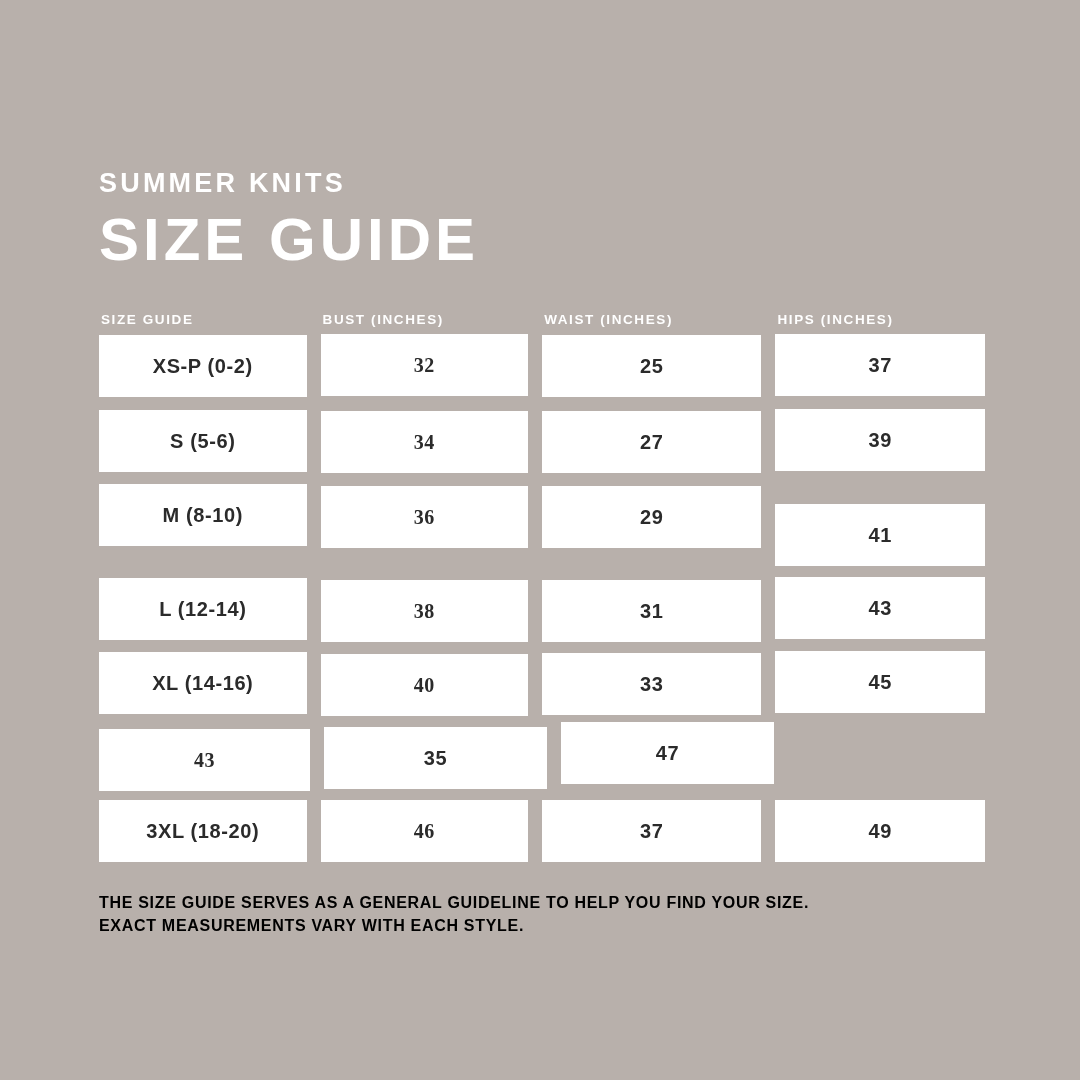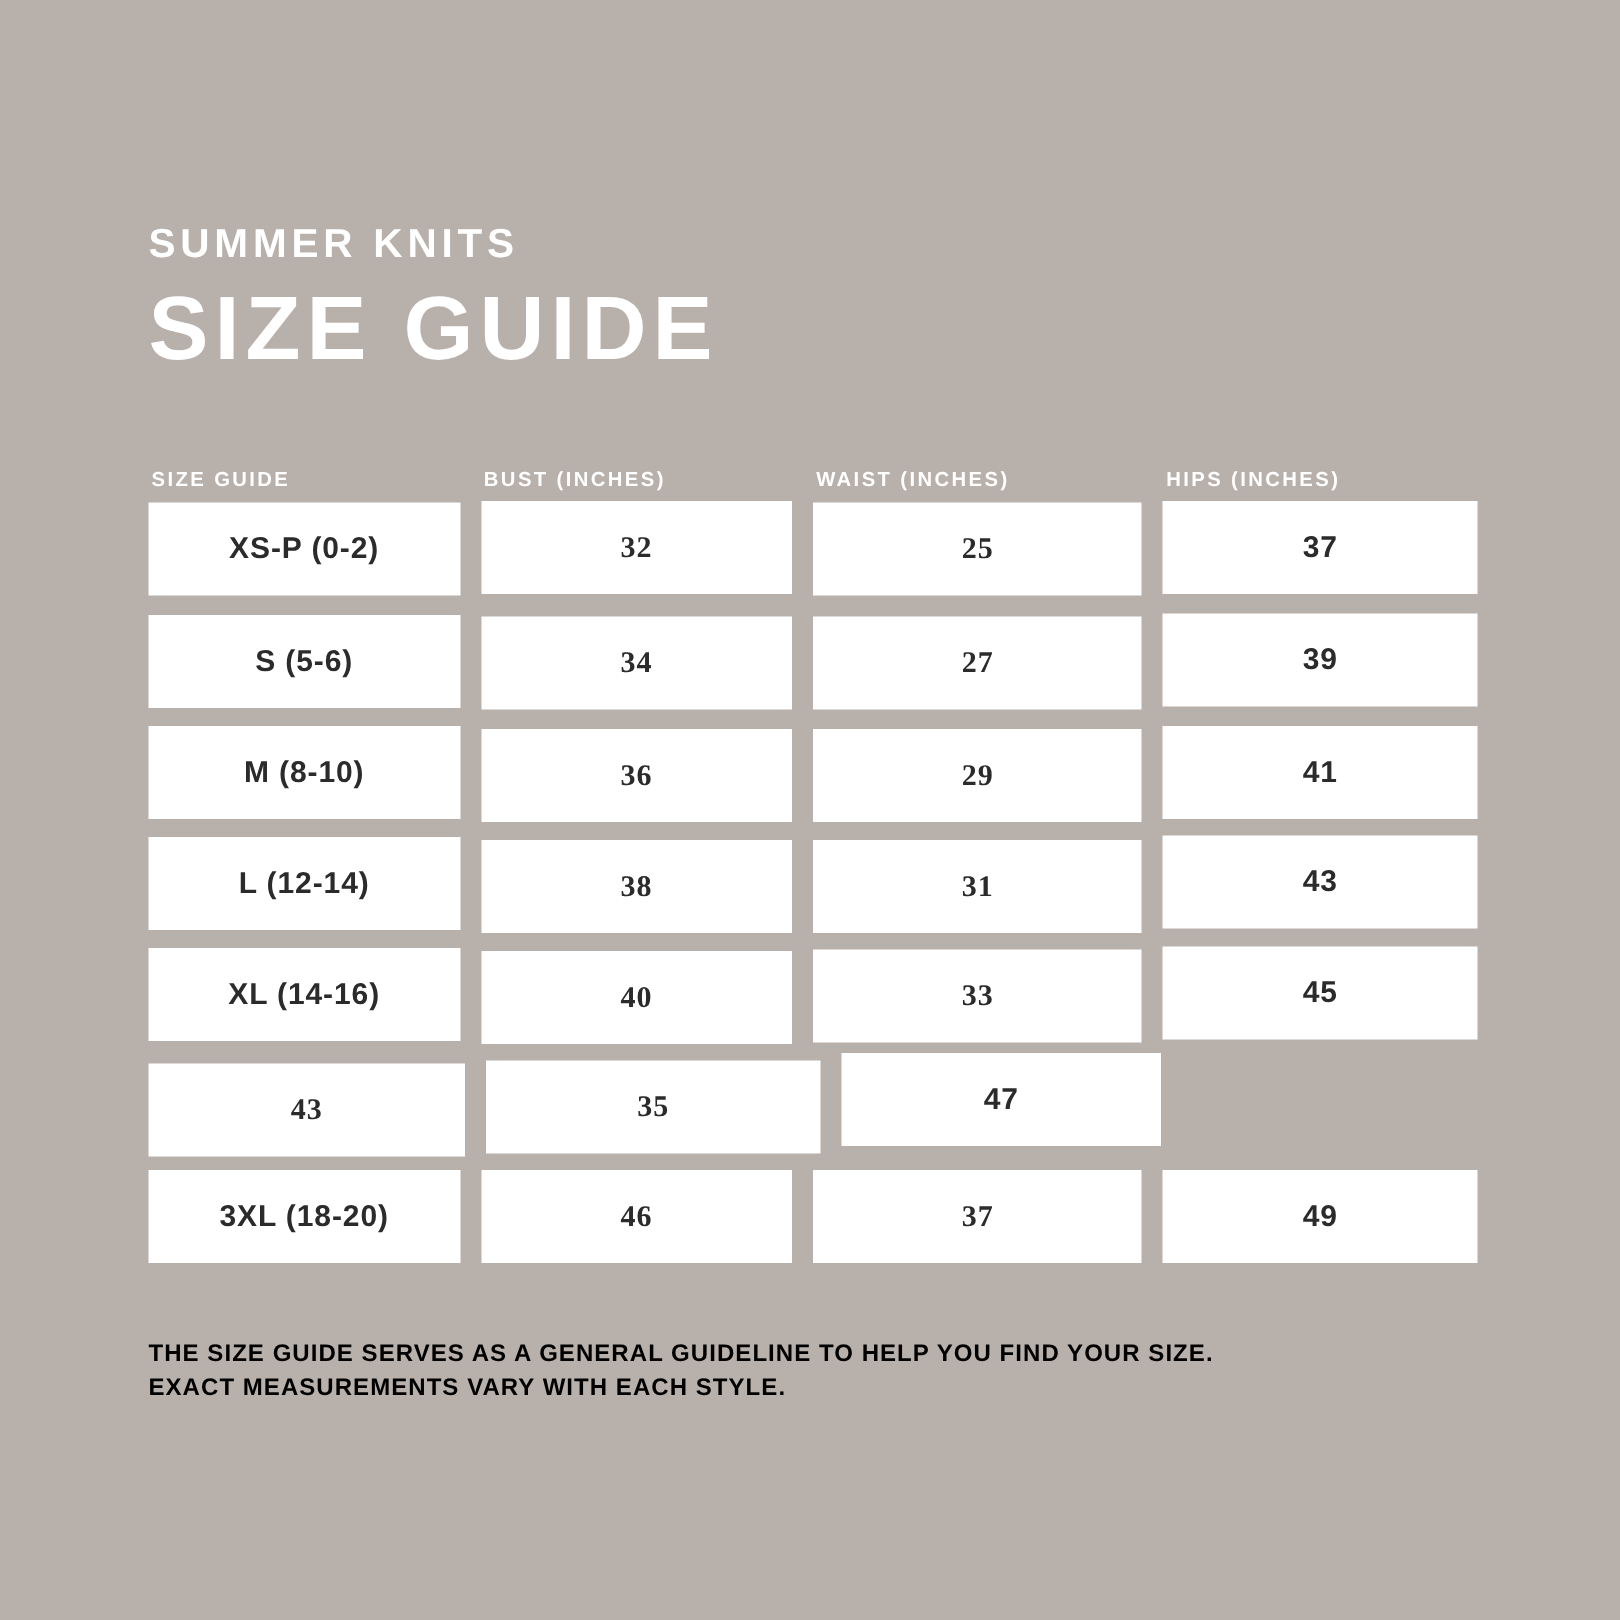--- a/index.html
+++ b/index.html
@@ -17,21 +17,21 @@
     position: relative;
     width: 1080px;
     height: 1080px;
     box-sizing: border-box;
   }
 
   
   .header {
     position: absolute;
     left: 99px;
-    top: 147px;
+    top: 168px;
     width: 860px;
   }
   .eyebrow {
     color: #ffffff;
     font-size: 27px;
     font-weight: bold;
     letter-spacing: 3.2px;
     line-height: 1.18;
     text-transform: uppercase;
     margin: 0;
@@ -85,36 +85,36 @@
     align-items: center;
     justify-content: center;
     color: #2b2b2b;
     font-size: 20px;
     font-weight: bold;
     letter-spacing: 0.6px;
     box-sizing: border-box;
   }
   .cell.c0 { width: 211px; }
   .cell.c1 { width: 211px; font-family: Liberation Serif, serif; }
-  .cell.c2 { width: 223px; font-family: Liberation Serif, serif; }
+  .cell.c2 { width: 223px; }
   .cell.c3 { width: 213px; }
 
   
   .row:nth-child(2) .c0 { transform: translateY(-1px); }
   .row:nth-child(2) .c1 { transform: translateY(-2px); }
   .row:nth-child(2) .c2 { transform: translateY(-1px); }
   .row:nth-child(2) .c3 { transform: translateY(-2px); }
 
   .row:nth-child(3) .c1 { transform: translateY(1px); }
   .row:nth-child(3) .c2 { transform: translateY(1px); }
   .row:nth-child(3) .c3 { transform: translateY(-1px); }
 
   .row:nth-child(4) .c1 { transform: translateY(2px); }
   .row:nth-child(4) .c2 { transform: translateY(2px); }
-  .row:nth-child(4) .c3 { transform: translateY(0px); }
+  .row:nth-child(4) .c3 { transform: translateY(0px); margin-top: 20px; }
 
   .row:nth-child(5) .c1 { transform: translateY(2px); }
   .row:nth-child(5) .c2 { transform: translateY(2px); }
   .row:nth-child(5) .c3 { transform: translateY(-1px); }
 
   .row:nth-child(6) .c1 { transform: translateY(2px); }
   .row:nth-child(6) .c2 { transform: translateY(1px); }
   .row:nth-child(6) .c3 { transform: translateY(-1px); }
 
   .row:nth-child(7) .c0 { transform: translateY(1px); }

